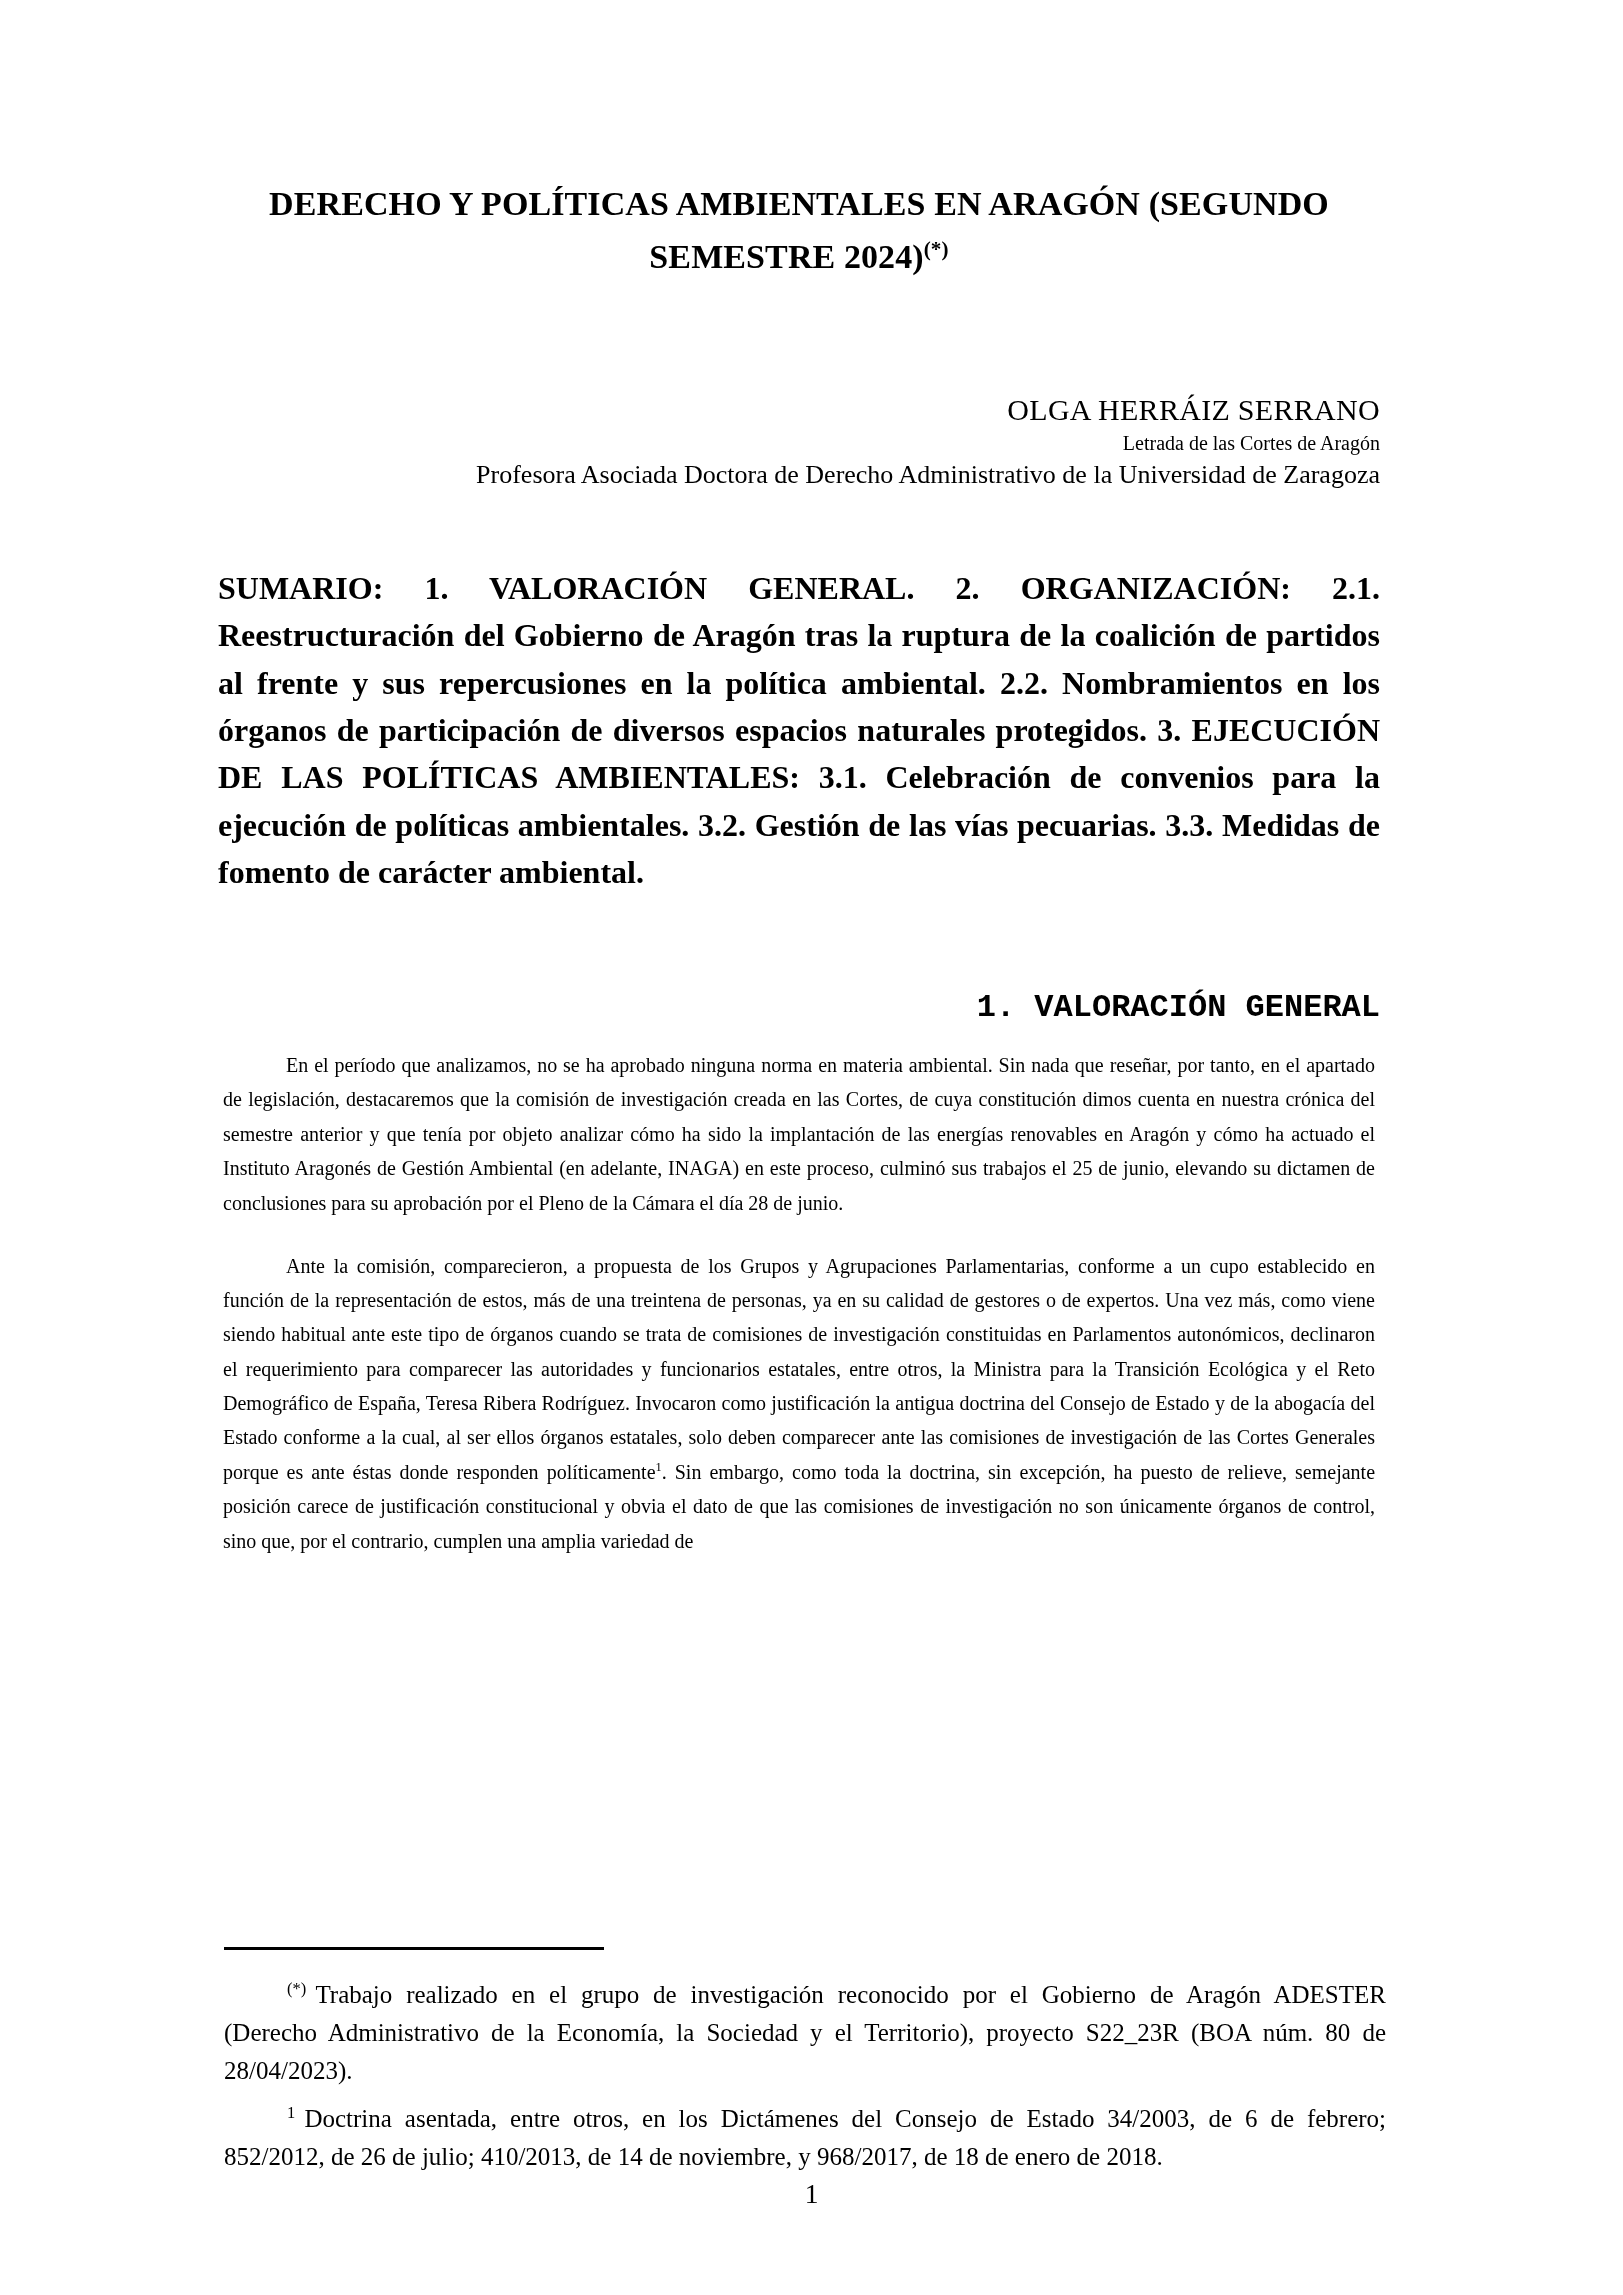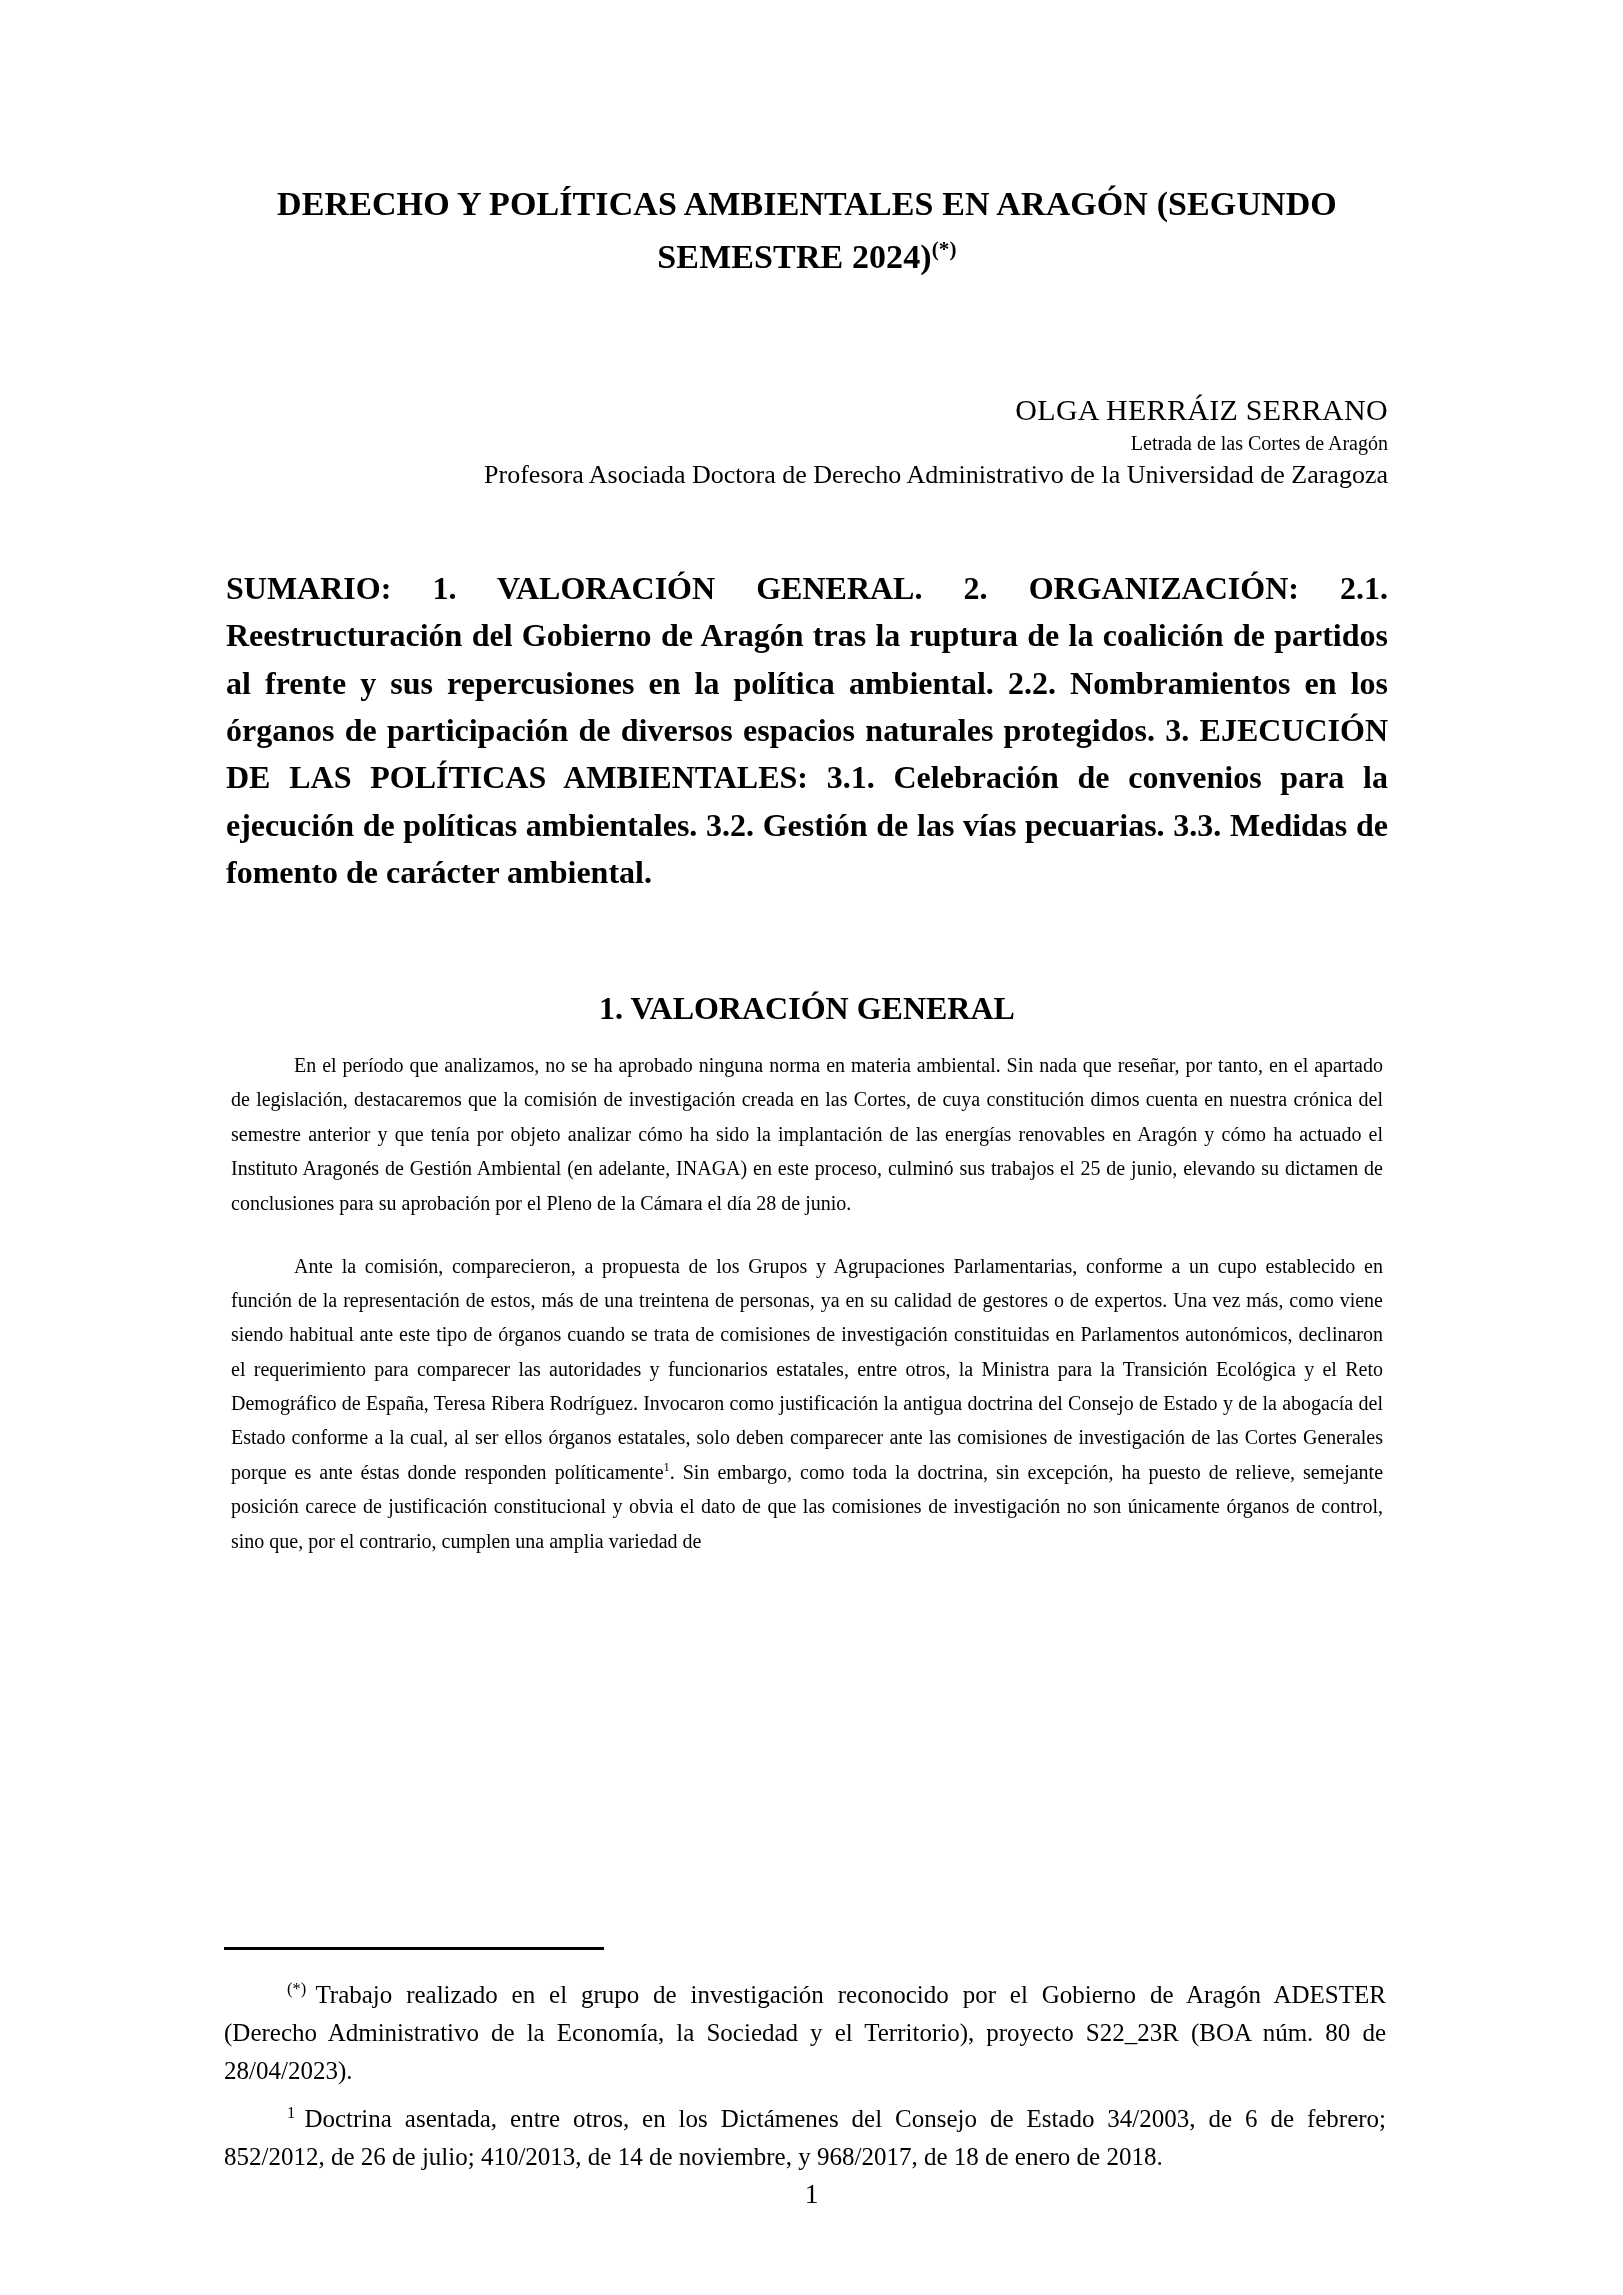--- a/index.html
+++ b/index.html
@@ -15,21 +15,21 @@
     position: relative;
     width: 1623px;
     height: 2295px;
     background: #ffffff;
     box-sizing: border-box;
     padding: 0;
     overflow: hidden;
   }
   .content {
     position: absolute;
-    left: 226px;
+    left: 218px;
     top: 0;
     width: 1162px;
   }
 
   
   .doc-title {
     font-size: 34px;
     font-weight: bold;
     text-align: center;
     line-height: 1.55;
@@ -77,21 +77,22 @@
     font-weight: bold;
   }
 
   
   .section-heading {
     margin: 0;
     padding-top: 90px;
     font-size: 32px;
     font-weight: bold;
     line-height: 1.4;
-    text-align: center;
+    text-align: right;
+    font-family: Liberation Mono, monospace;
   }
 
   
   .body-par {
     margin: 5px;
     padding-top: 23.6px;
     font-size: 20px;
     line-height: 1.72;
     text-align: justify;
     text-justify: inter-word;

